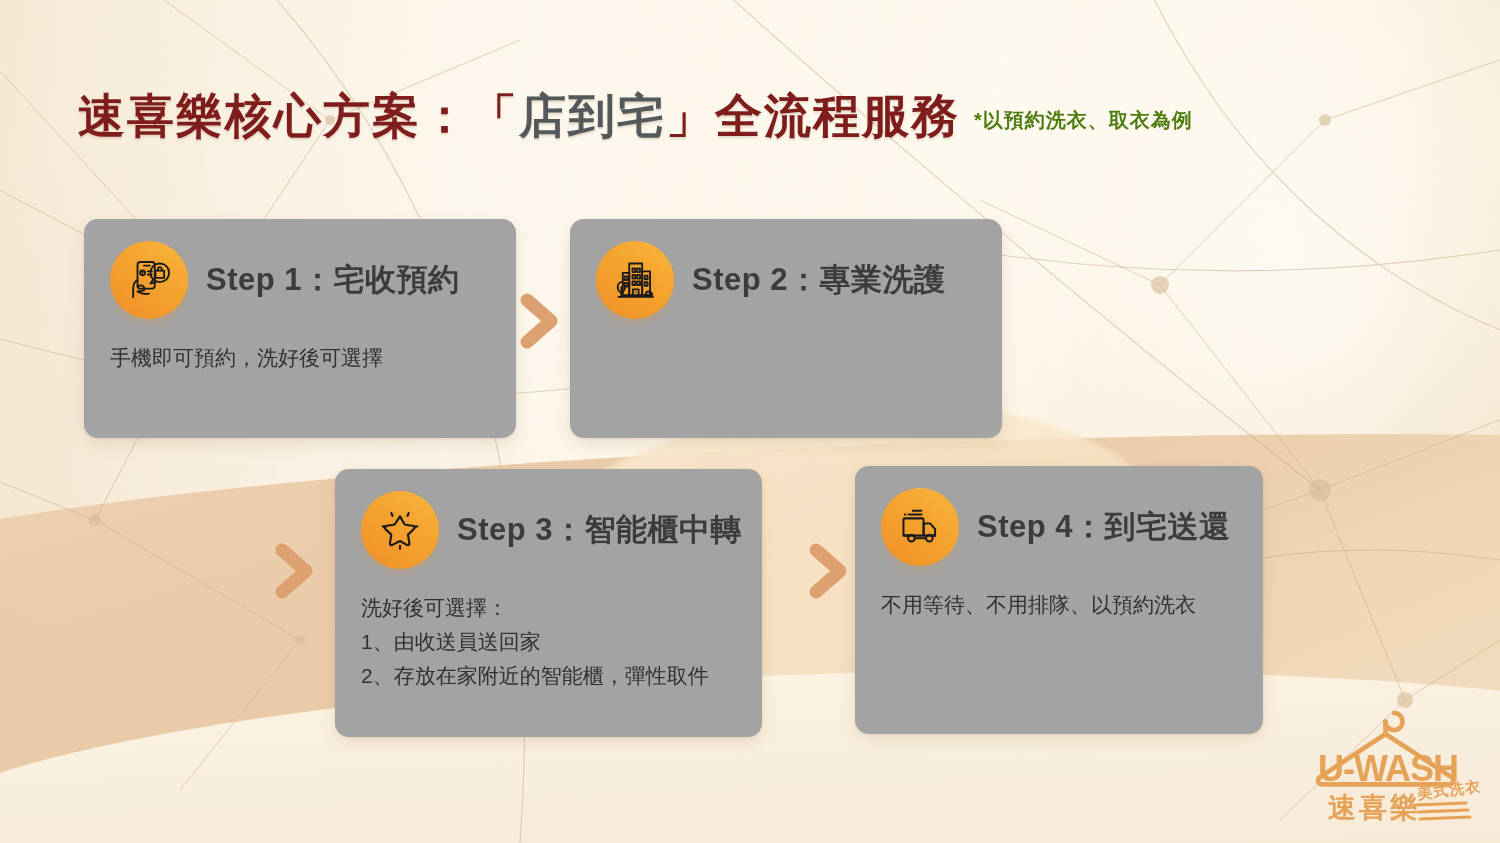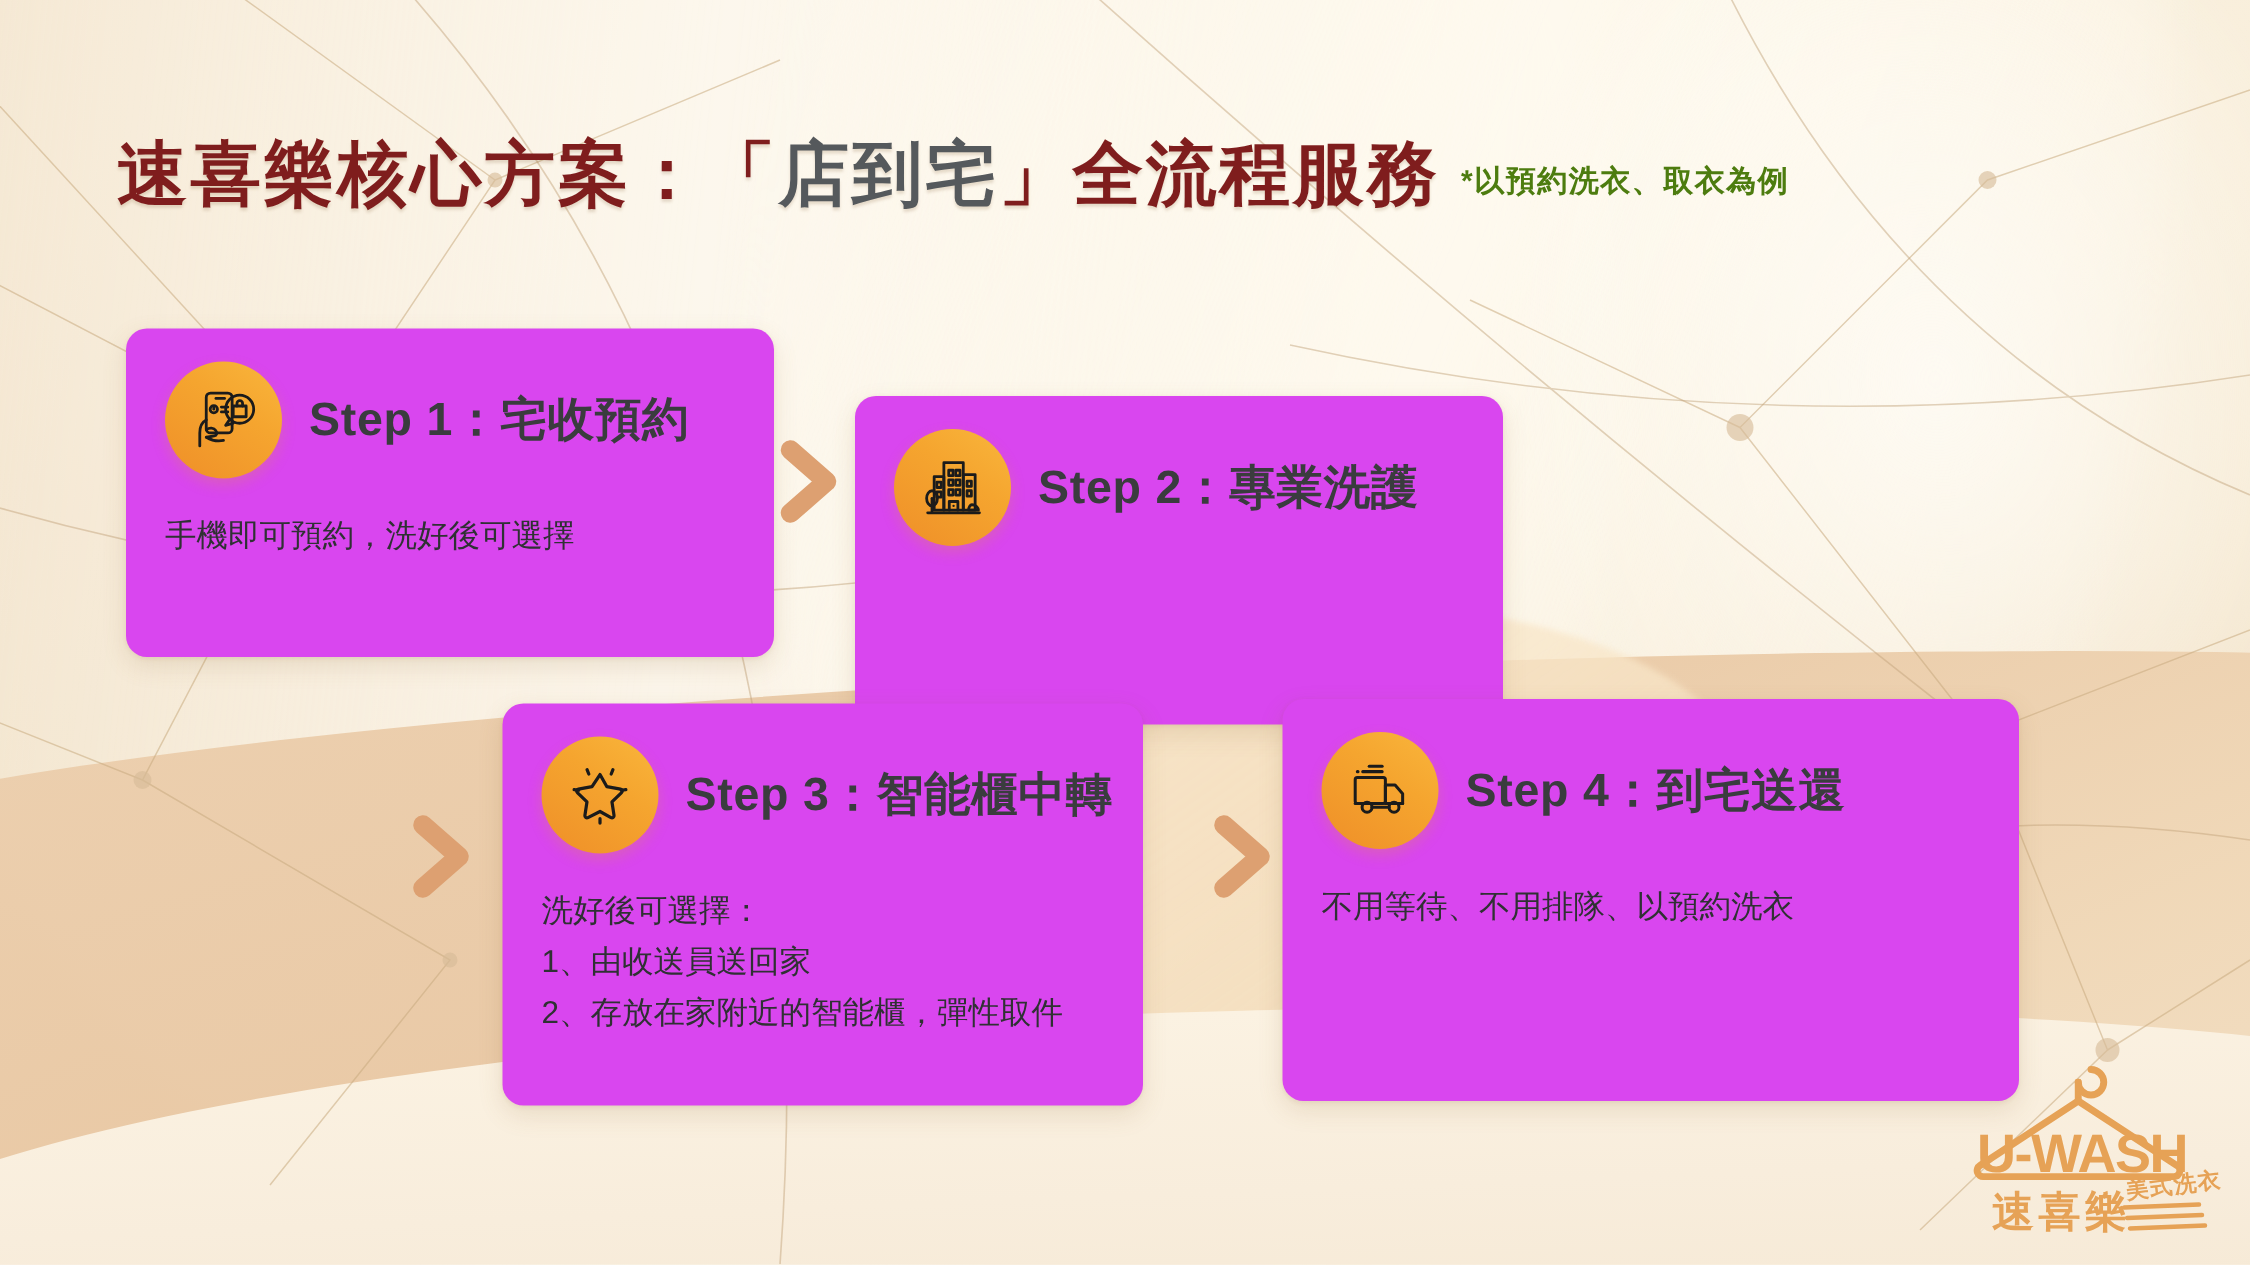--- a/index.html
+++ b/index.html
@@ -99,21 +99,21 @@
     font-size: 20px;
     font-weight: 700;
     color: #4d7c0f;
     letter-spacing: 1px;
     padding-bottom: 5px;
   }
 
   
   .card {
     position: absolute;
-    background: #d946ef;
+    background: #a3a3a3;
     border-radius: 14px;
     box-shadow: 0 6px 16px rgba(150,110,60,0.16), 0 1px 3px rgba(150,110,60,0.10);
     padding: 22px 26px 20px 26px;
   }
   .card-head {
     display: flex;
     align-items: center;
     gap: 18px;
     white-space: nowrap;
   }
@@ -135,23 +135,23 @@
   .card-body {
     margin-top: 22px;
     font-size: 21px;
     line-height: 1.62;
     color: #2f3133;
     font-weight: 500;
   }
   .card-body .ln { display: block; }
 
   #card1 { left: 84px;  top: 219px; width: 432px; height: 219px; }
-  #card2 { left: 570px; top: 219px; width: 432px; height: 219px; margin-top: 45px; }
+  #card2 { left: 570px; top: 219px; width: 432px; height: 219px; }
   #card3 { left: 335px; top: 469px; width: 427px; height: 268px; }
-  #card4 { left: 855px; top: 466px; width: 491px; height: 268px; }
+  #card4 { left: 855px; top: 466px; width: 408px; height: 268px; }
 
   
   .arrow {
     position: absolute;
     width: 46px; height: 58px;
   }
   #arrow1 { left: 517px; top: 292px; }
   #arrow2 { left: 272px; top: 542px; }
   #arrow3 { left: 806px; top: 542px; }
 

